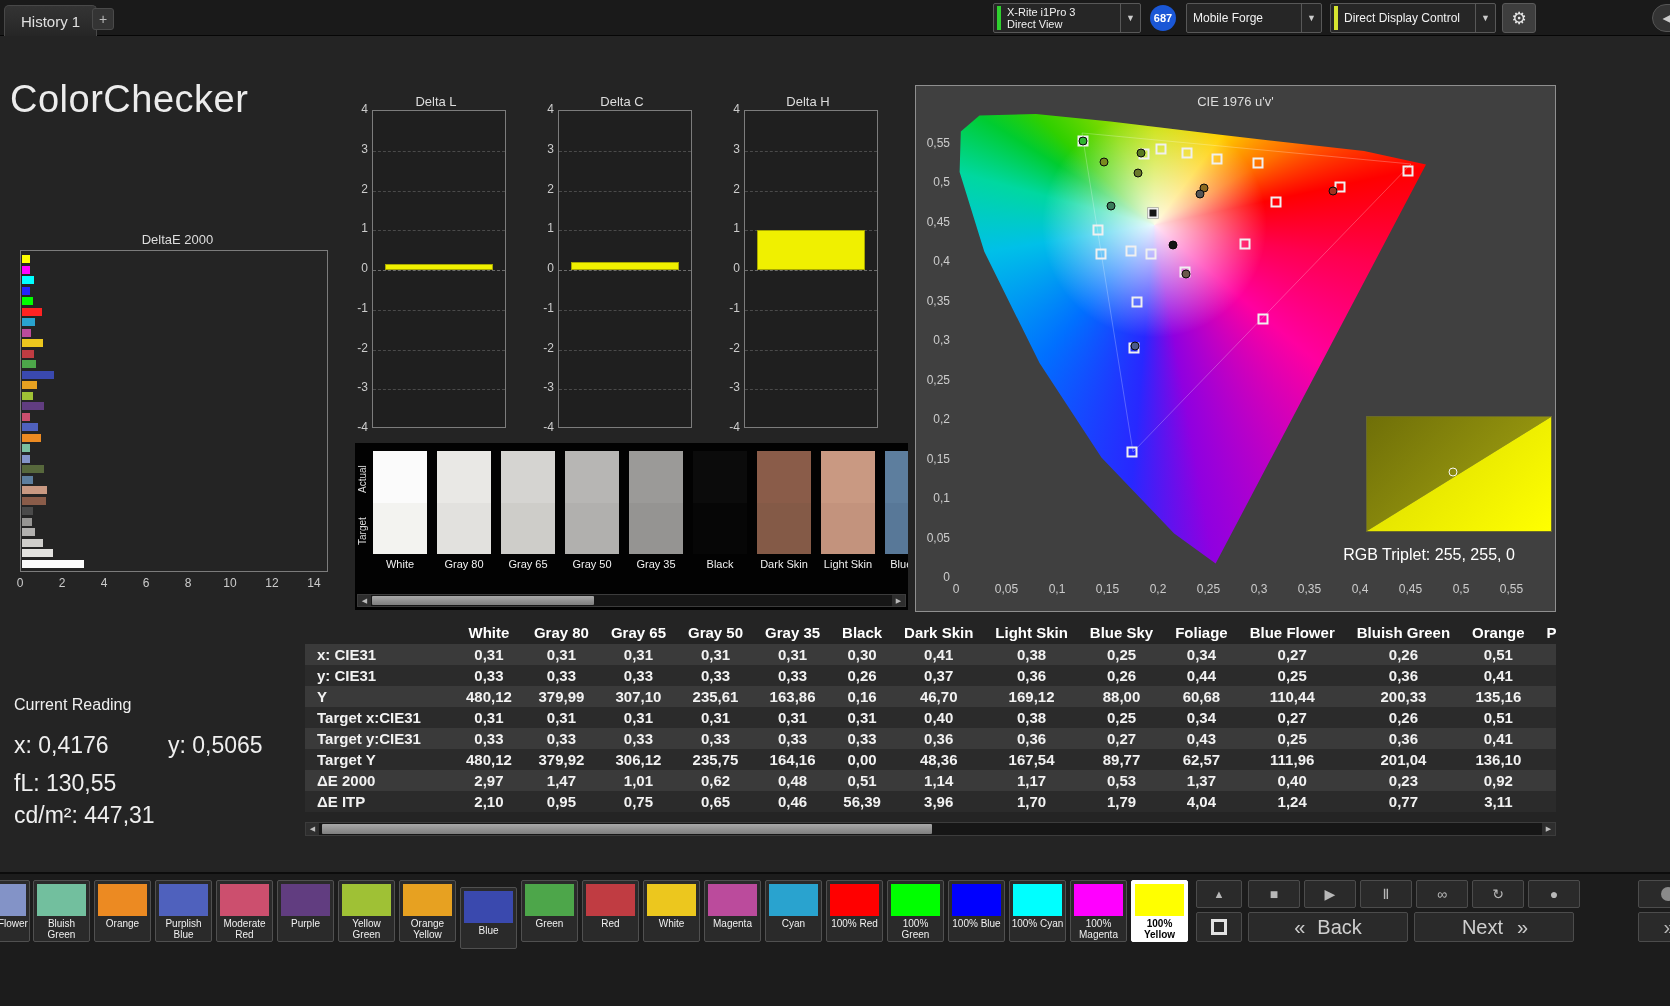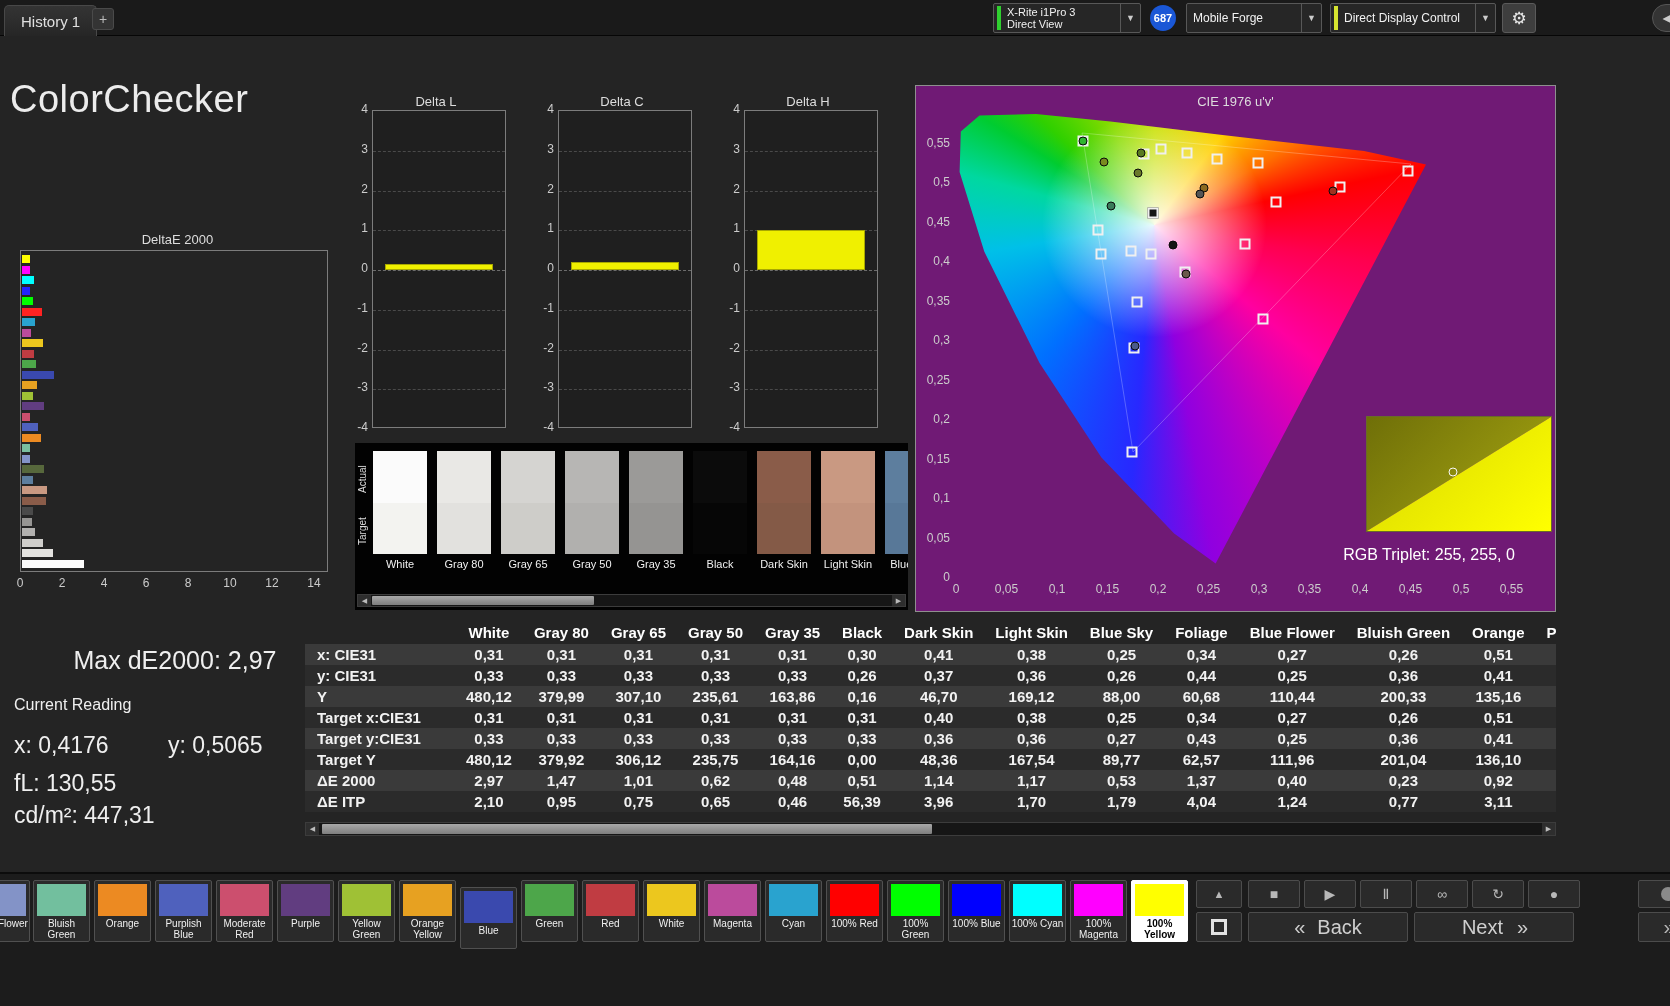--- a/index.html
+++ b/index.html
@@ -55,21 +55,21 @@
   .patch{position:absolute;top:8px;width:54px}
   .patch-a{height:52px}
   .patch-t{height:51px}
   .patch-name{margin-top:4px;font-size:11px;color:#f0f0f0;text-align:center;white-space:nowrap}
   .scrollbar{position:absolute;background:#161616;border:1px solid #3c3c3c}
   .sb-arrow{position:absolute;top:0;width:13px;height:100%;display:flex;align-items:center;justify-content:center;font-size:7px;color:#bbb;background:#2e2e2e}
   .sb-thumb{position:absolute;top:1px;bottom:1px;background:linear-gradient(#a8a8a8,#7e7e7e);border-radius:1px}
   #strip-scroll{left:2px;right:2px;bottom:3px;height:13px}
 
   
-  .cie{position:absolute;left:915px;top:85px;width:641px;height:527px;background:#701a75;border:1px solid #8f8f8f}
+  .cie{position:absolute;left:915px;top:85px;width:641px;height:527px;background:#404040;border:1px solid #8f8f8f}
   .cie-title{position:absolute;top:8px;width:100%;text-align:center;font-size:13px;color:#ddd}
   .cie-xtick{position:absolute;top:496px;transform:translateX(-50%);font-size:12px;color:#ccc}
   .cie-ytick{position:absolute;left:0;width:34px;text-align:right;font-size:12px;color:#ccc}
   .horseshoe{position:absolute;left:40px;top:28px;width:601px;height:463px;
     background:
       radial-gradient(circle at 33% 24%, rgba(255,255,255,.92) 0%, rgba(255,255,255,0) 21%),
       conic-gradient(from 0deg at 33% 24%,
         #c8e000 0deg,#ffd000 37deg,#ff7000 60deg,#ff0000 78deg,#ff0050 100deg,#ff00a0 130deg,
         #9000e0 170deg,#2828ff 185deg,#0070ff 220deg,#00c0e8 261deg,#00d8a0 285deg,
         #00cc30 302deg,#30d000 313deg,#88dc00 337deg,#c8e000 360deg);
@@ -255,21 +255,20 @@
         <span class="de-tick" style="left: 42px;">2</span>
         <span class="de-tick" style="left: 84px;">4</span>
         <span class="de-tick" style="left: 126px;">6</span>
         <span class="de-tick" style="left: 168px;">8</span>
         <span class="de-tick" style="left: 210px;">10</span>
         <span class="de-tick" style="left: 252px;">12</span>
         <span class="de-tick" style="left: 294px;">14</span>
       </div>
   </section>
 
-  <div class="sumline" id="sum-max">Max dE2000: 2,97</div>
   <div class="sumline" id="sum-cr">Current Reading</div>
   <div class="sumline" id="sum-x">x: 0,4176</div>
   <div class="sumline" id="sum-y">y: 0,5065</div>
   <div class="sumline" id="sum-fl">fL: 130,55</div>
   <div class="sumline" id="sum-cd">cd/m²: 447,31</div>
 
   <section class="delta-wrap" id="delta-charts">
       <div class="delta-panel" style="left: 0px;">
         <div class="delta-title">Delta L</div>
         <div class="delta-box">

